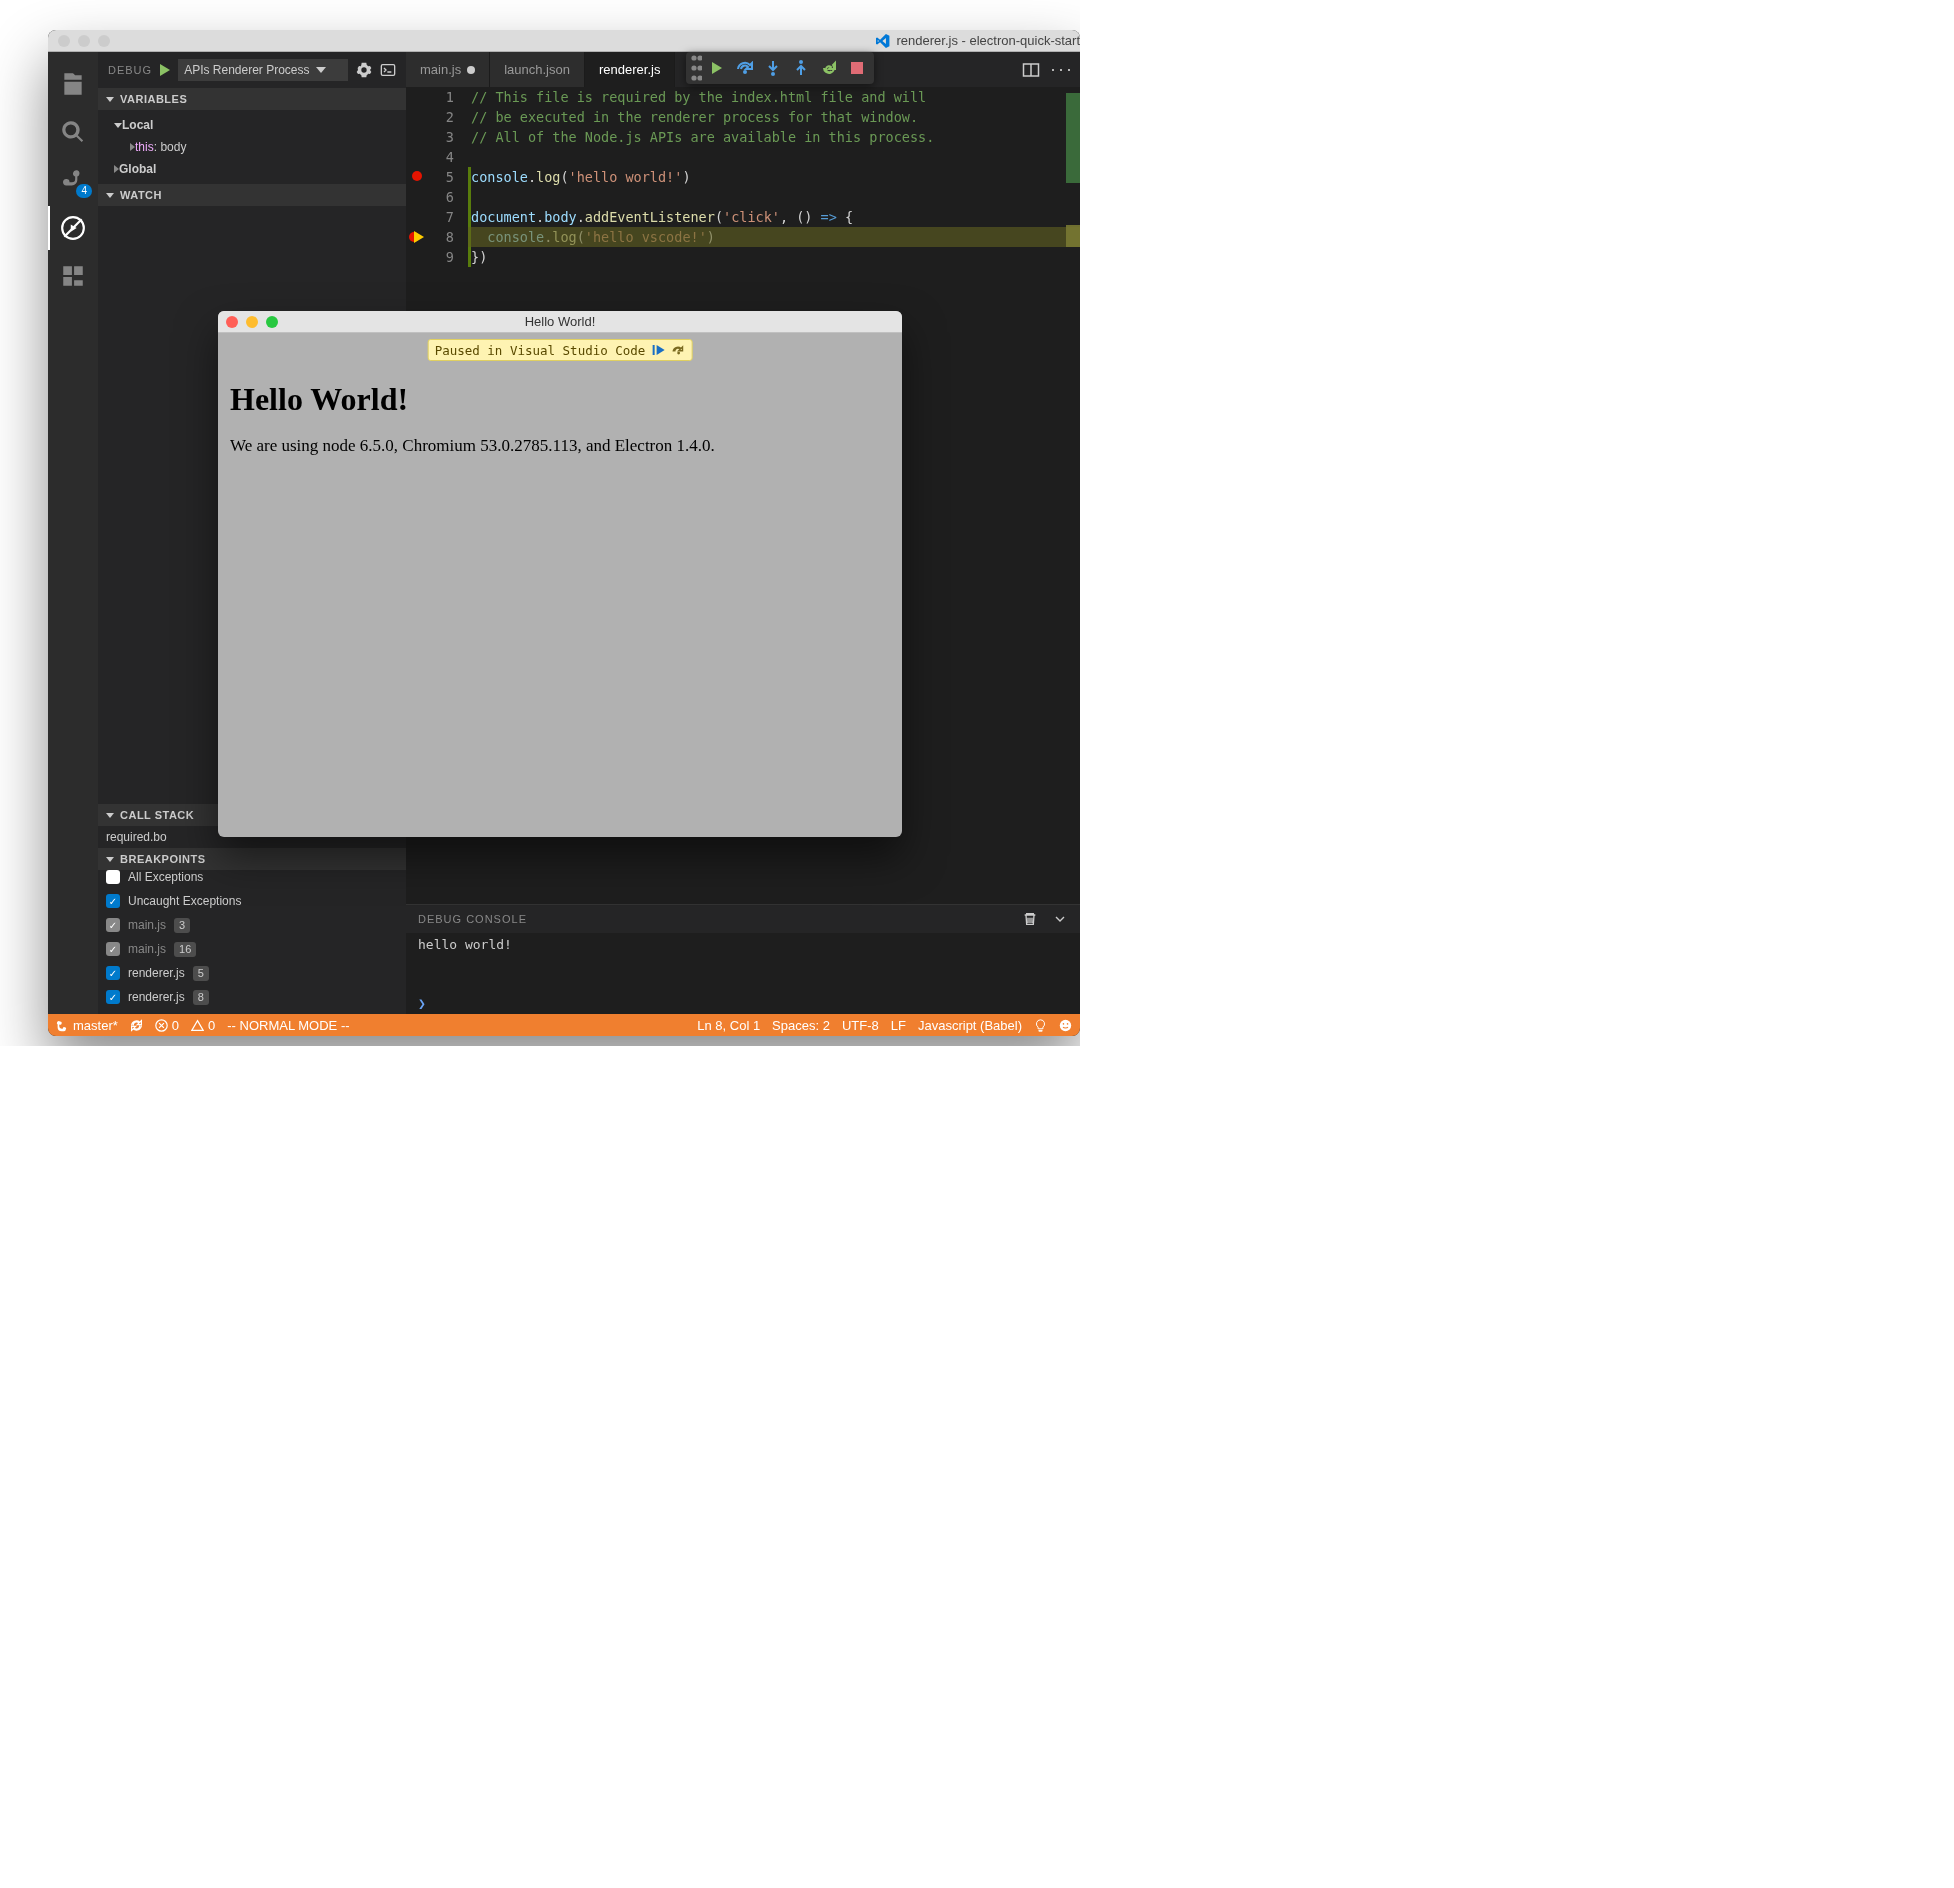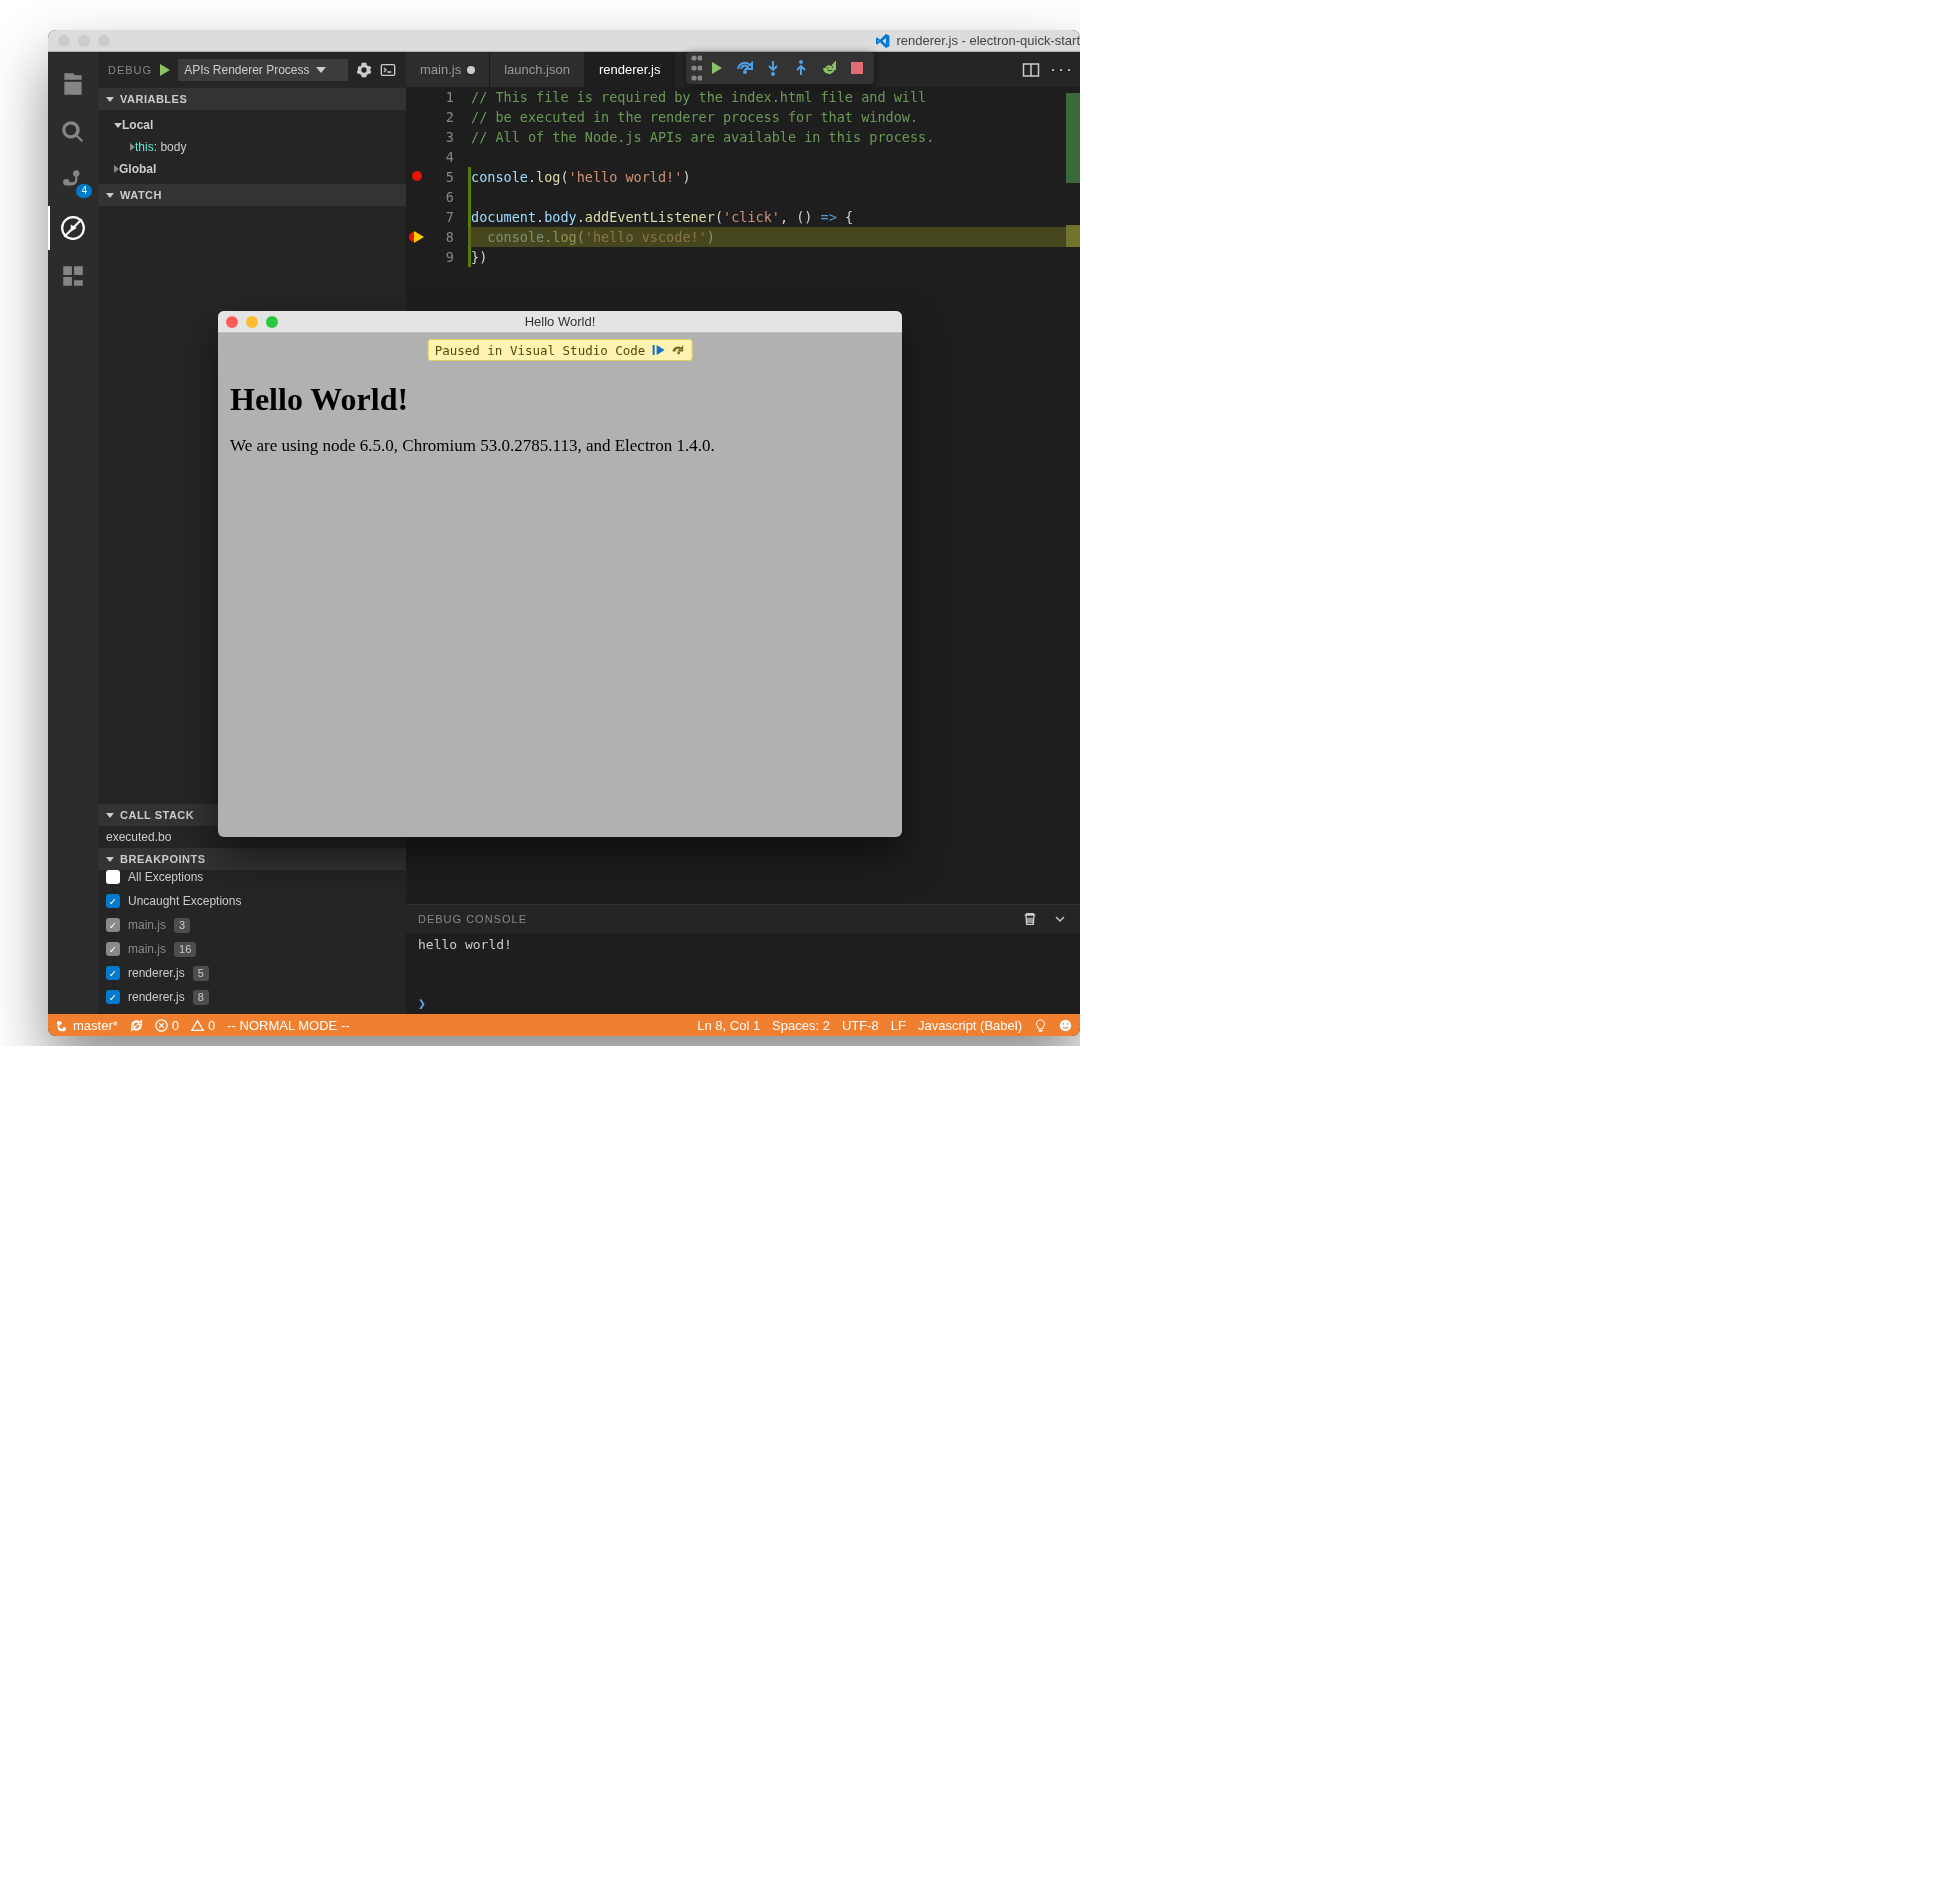--- a/index.html
+++ b/index.html
@@ -61,21 +61,21 @@
   .gear, .dconsole-icon { fill:#ccc; width:16px; height:16px;}
   .panel-section-hdr {
     background:#333; height:22px; display:flex; align-items:center; padding:0 8px;
     color:#ccc; font-weight:700; font-size:11px; letter-spacing:0.5px; gap:6px;
   }
   .tw { width:0; height:0; border-left:4px solid transparent; border-right:4px solid transparent; border-top:5px solid #ccc;}
   .tw-right { width:0; height:0; border-top:4px solid transparent; border-bottom:4px solid transparent; border-left:5px solid #888;}
   .panel-body { padding:4px 8px; color:#ccc;}
   .tree-row { display:flex; align-items:center; height:22px; padding-left:8px;}
   .tree-row.sub { padding-left:24px;}
-  .kw-this { color:#5eead4;}
+  .kw-this { color:#f0abfc;}
   .kw-body { color:#ccc;}
   .section-variables { flex:0 0 auto;}
   .section-watch { flex:1;}
   .section-callstack { flex:0 0 auto;}
   .section-breakpoints { flex:0 0 auto;}
   .bp-row { display:flex; align-items:flex-start; gap:8px; height:24px; padding-left:8px;}
   .cb { width:14px; height:14px; border-radius:3px; background:#fff; display:flex; align-items:center; justify-content:center;}
   .cb.checked { background:#007acc;}
   .cb.checked.dim { background:#888;}
   .cb.checked::after { content:"✓"; color:#fff; font-size:10px;}
@@ -248,21 +248,21 @@
             <span>WATCH</span>
           </div>
       </div>
 
       <div class="section-callstack">
         <div class="panel-section-hdr">
             <span class="tw"></span>
             <span>CALL STACK</span>
           </div>
         <div class="tree-row" style="padding-left:8px;">
-            <span>executed.bo</span>
+            <span>required.bo</span>
           </div>
       </div>
 
       <div class="section-breakpoints">
         <div class="panel-section-hdr">
             <span class="tw"></span>
             <span>BREAKPOINTS</span>
           </div>
         <div id="bp-list">
             <div class="bp-row">

